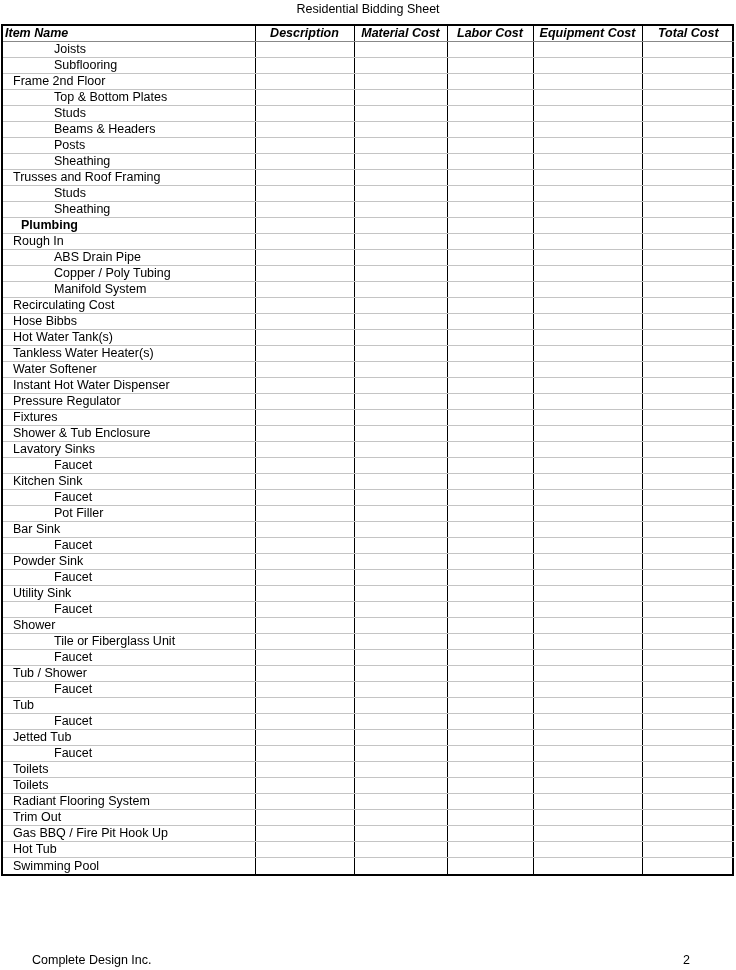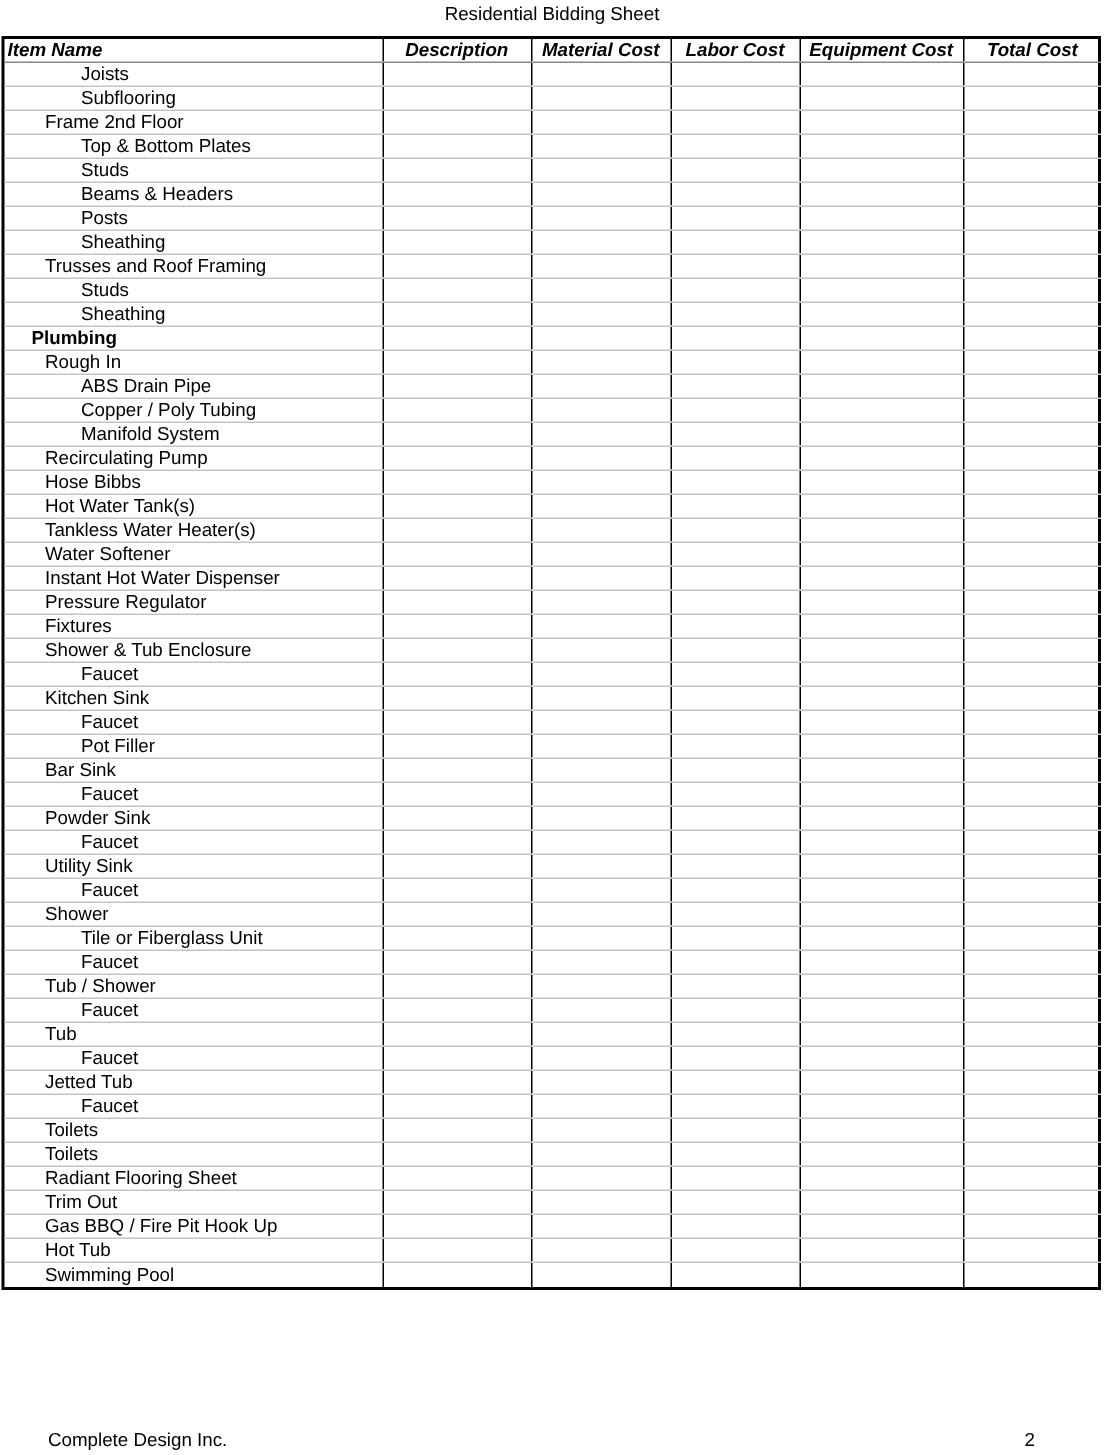--- a/index.html
+++ b/index.html
@@ -13,21 +13,21 @@
   th, td { height: 15.85px; padding: 0; font-size: 12.5px; line-height: 15px;
            white-space: nowrap; overflow: hidden; box-sizing: border-box; }
   th { font-weight: bold; font-style: italic; text-align: center;
        border-bottom: 1px solid #888; border-left: 1.5px solid #000; }
   th:first-child { text-align: left; padding-left: 2px; border-left: none; }
   td { border-bottom: 1px solid #c4c4c4; border-left: 1.5px solid #000; }
   td:first-child { border-left: none; }
   tr.section td { border-top: 1.5px solid #000; }
   tr:last-child td { border-bottom: none; }
   .lvl0 { padding-left: 18px; font-weight: bold; }
-  .lvl1 { padding-left: 27px; }
+  .lvl1 { padding-left: 10px; }
   .lvl2 { padding-left: 51px; }
   .footer { position: absolute; top: 953px; font-size: 12.5px; }
   .footer-date { left: 45px; margin-top: 40px; }
   .footer-company { left: 0; width: 720px; text-align: left; margin-left: 32px; }
   .footer-page { left: 683px; }
 </style>
 </head>
 <body>
 
 <div class="page-title">Residential Bidding Sheet</div>
@@ -175,21 +175,21 @@
         </tr>
         <tr>
           <td class="lvl2">Manifold System</td>
           <td></td>
           <td></td>
           <td></td>
           <td></td>
           <td></td>
         </tr>
         <tr>
-          <td class="lvl1">Recirculating Pump</td>
+          <td class="lvl1">Recirculating Cost</td>
           <td></td>
           <td></td>
           <td></td>
           <td></td>
           <td></td>
         </tr>
         <tr>
           <td class="lvl1">Hose Bibbs</td>
           <td></td>
           <td></td>
@@ -247,20 +247,28 @@
         </tr>
         <tr>
           <td class="lvl1">Shower &amp; Tub Enclosure</td>
           <td></td>
           <td></td>
           <td></td>
           <td></td>
           <td></td>
         </tr>
         <tr>
+          <td class="lvl1">Lavatory Sinks</td>
+          <td></td>
+          <td></td>
+          <td></td>
+          <td></td>
+          <td></td>
+        </tr>
+        <tr>
           <td class="lvl2">Faucet</td>
           <td></td>
           <td></td>
           <td></td>
           <td></td>
           <td></td>
         </tr>
         <tr>
           <td class="lvl1">Kitchen Sink</td>
           <td></td>
@@ -415,21 +423,21 @@
         </tr>
         <tr>
           <td class="lvl1">Toilets</td>
           <td></td>
           <td></td>
           <td></td>
           <td></td>
           <td></td>
         </tr>
         <tr>
-          <td class="lvl1">Radiant Flooring Sheet</td>
+          <td class="lvl1">Radiant Flooring System</td>
           <td></td>
           <td></td>
           <td></td>
           <td></td>
           <td></td>
         </tr>
         <tr>
           <td class="lvl1">Trim Out</td>
           <td></td>
           <td></td>

